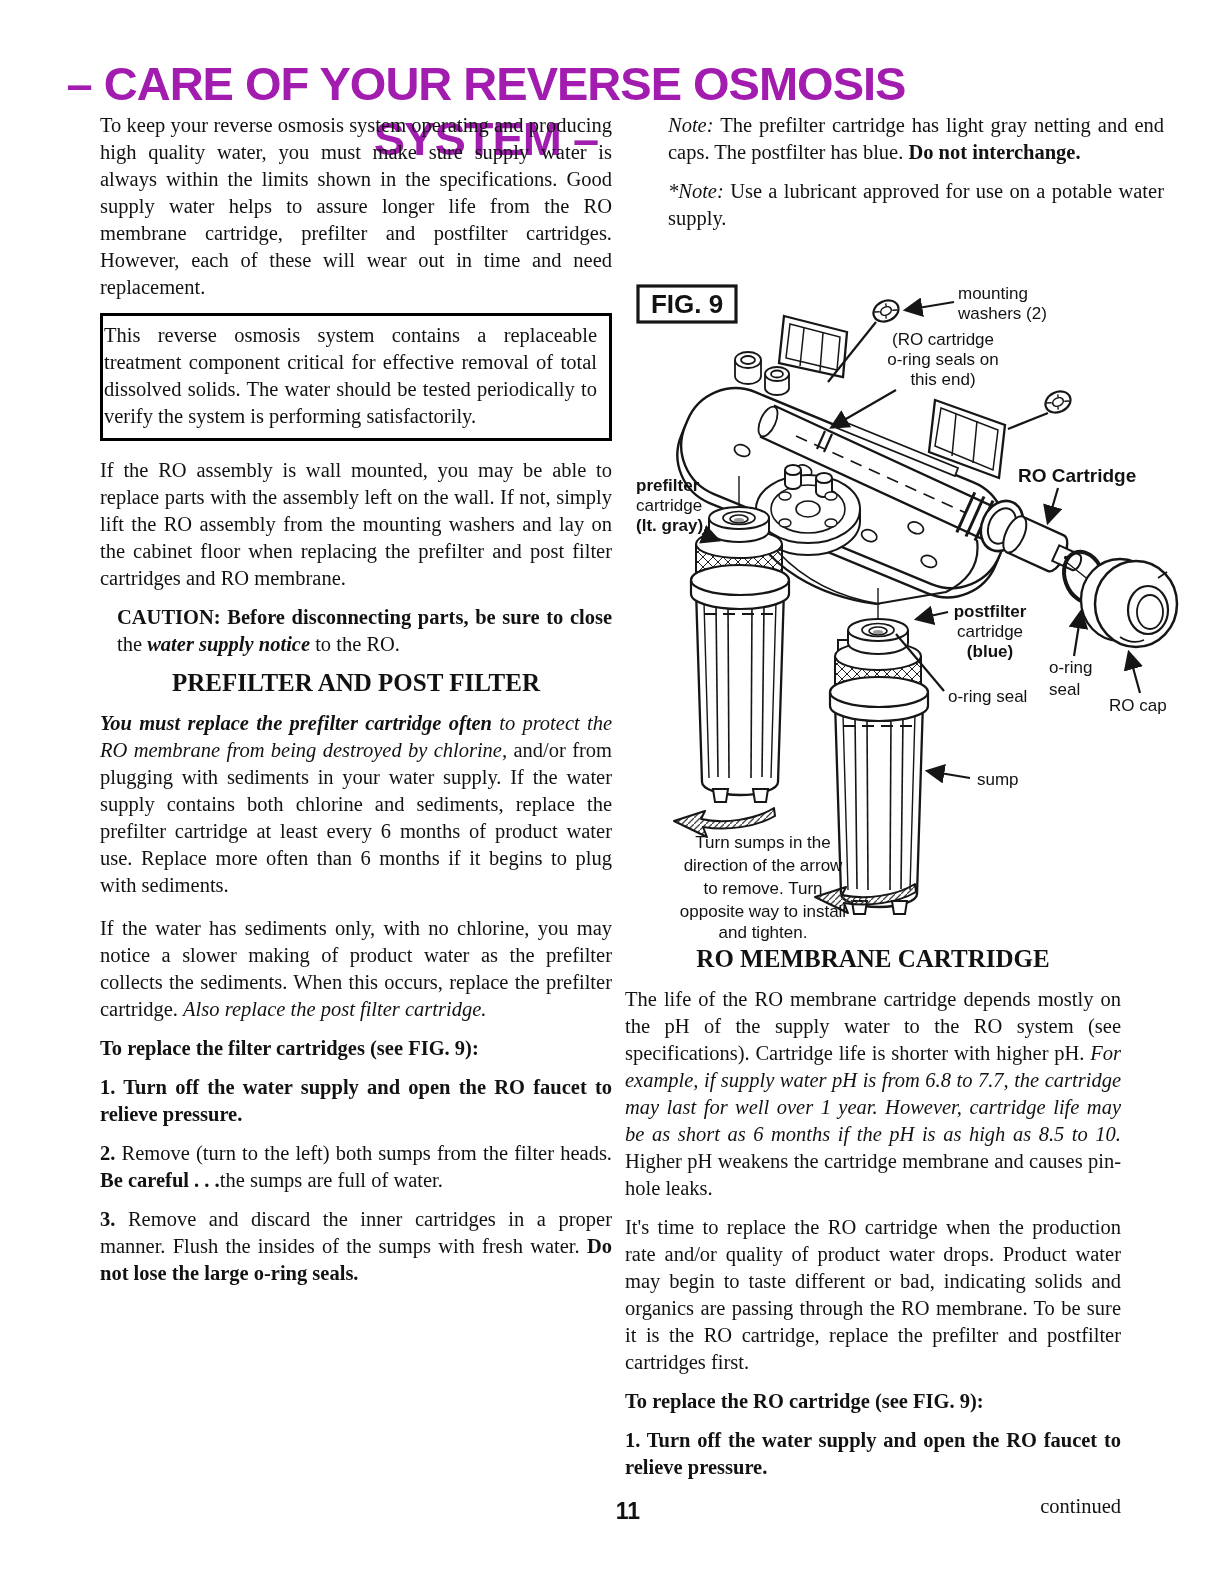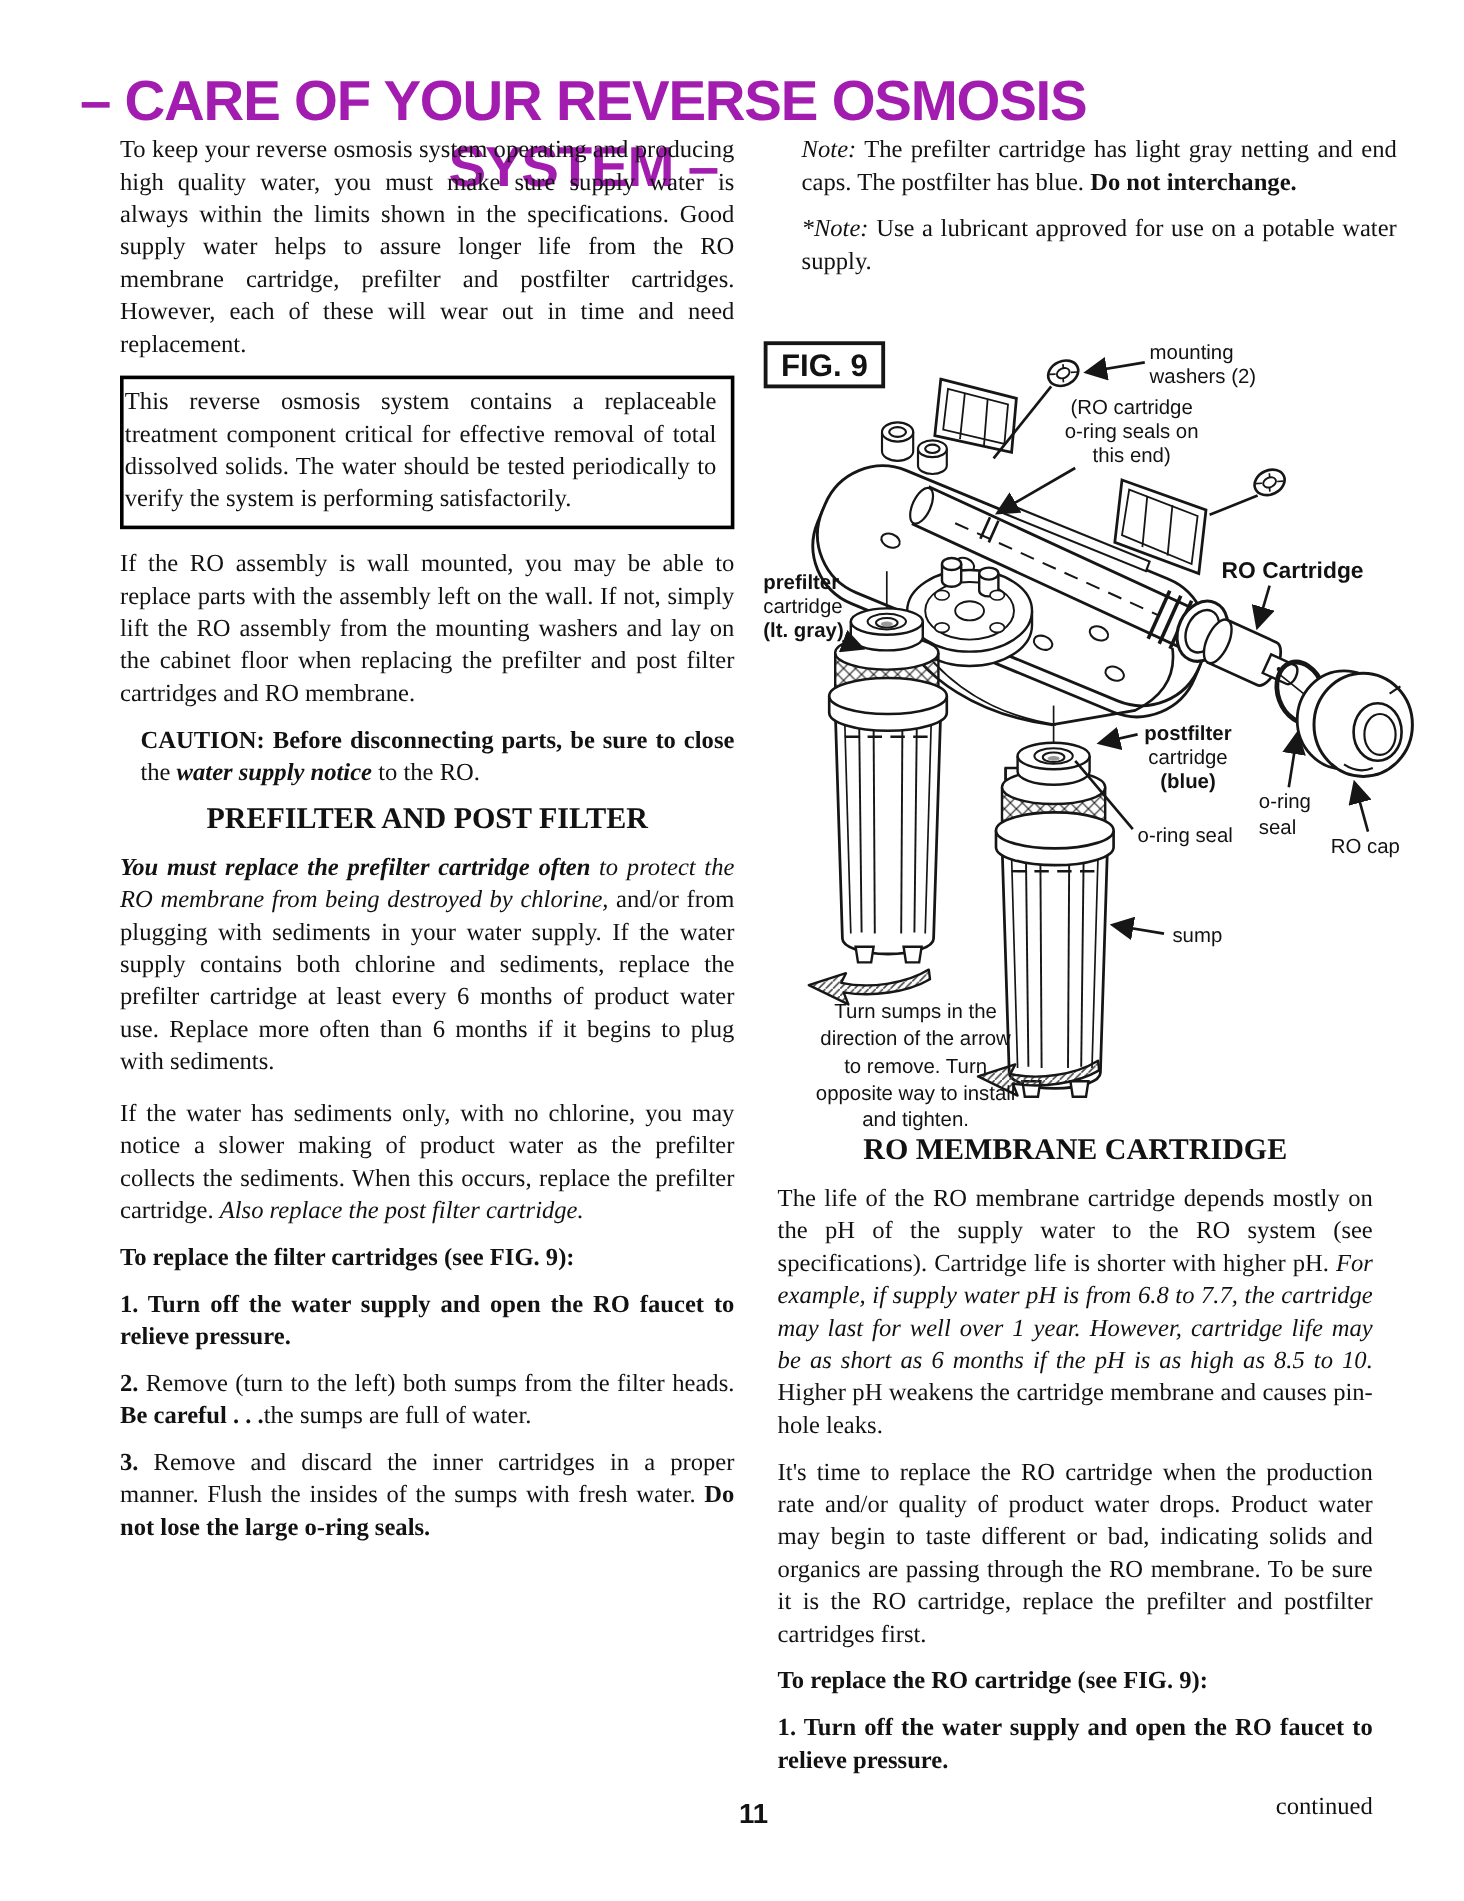--- a/index.html
+++ b/index.html
@@ -9,21 +9,21 @@
     font-family:"Liberation Serif", serif; color:#121212; overflow:hidden;
   }
   .title {
     position:absolute; top:56px; left:0; width:972px; text-align:center;
     font-family:"Liberation Sans", sans-serif; font-weight:bold;
     font-size:47px; letter-spacing:-1px; color:#a21caf;
   }
   .col { position:absolute; font-size:20.5px; line-height:27px; text-align:justify; }
   #colLeft  { left:100px; top:112px; width:512px; }
   #colRightTop { left:668px; top:112px; width:496px; }
-  #colRightBottom { left:648px; top:940px; width:496px; }
+  #colRightBottom { left:625px; top:940px; width:496px; }
   .col p { margin:0 0 12px 0; }
   .boxed { border:3.5px solid #000; padding:6px 12px 8px 1px; margin:4px 0 16px 0; }
   .boxed p { margin:0; }
   .indent { padding-left:17px; }
   .center-head {
     text-align:center; font-weight:bold; font-size:25px; line-height:26px;
     margin:6px 0 14px 0;
   }
   .gap-top { margin-top:16px !important; }
   .continued { text-align:right; margin-top:6px !important; }

